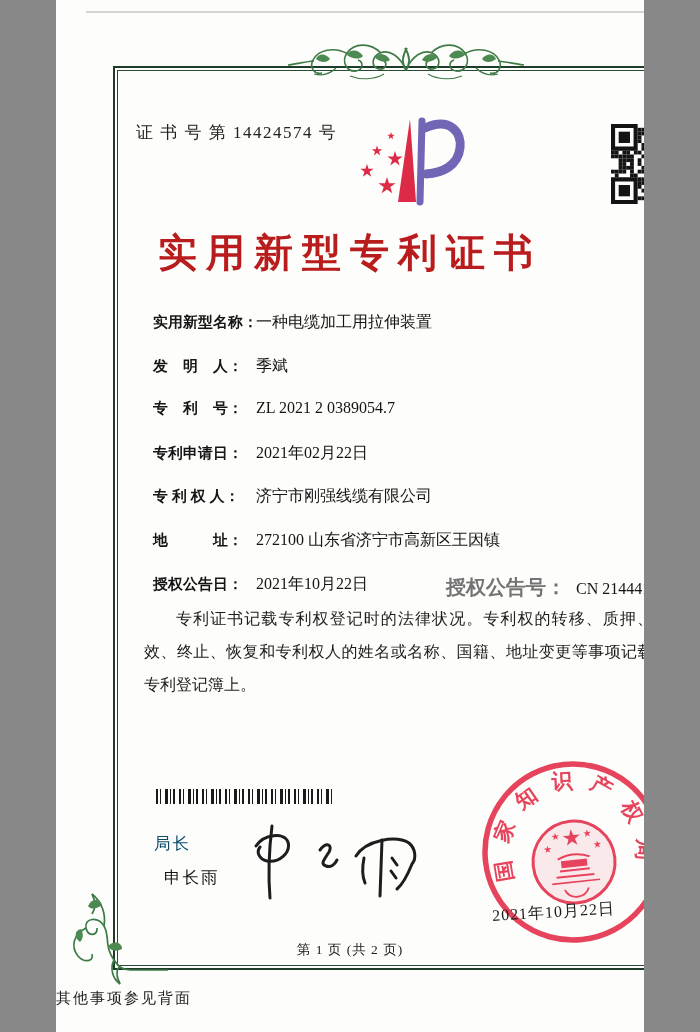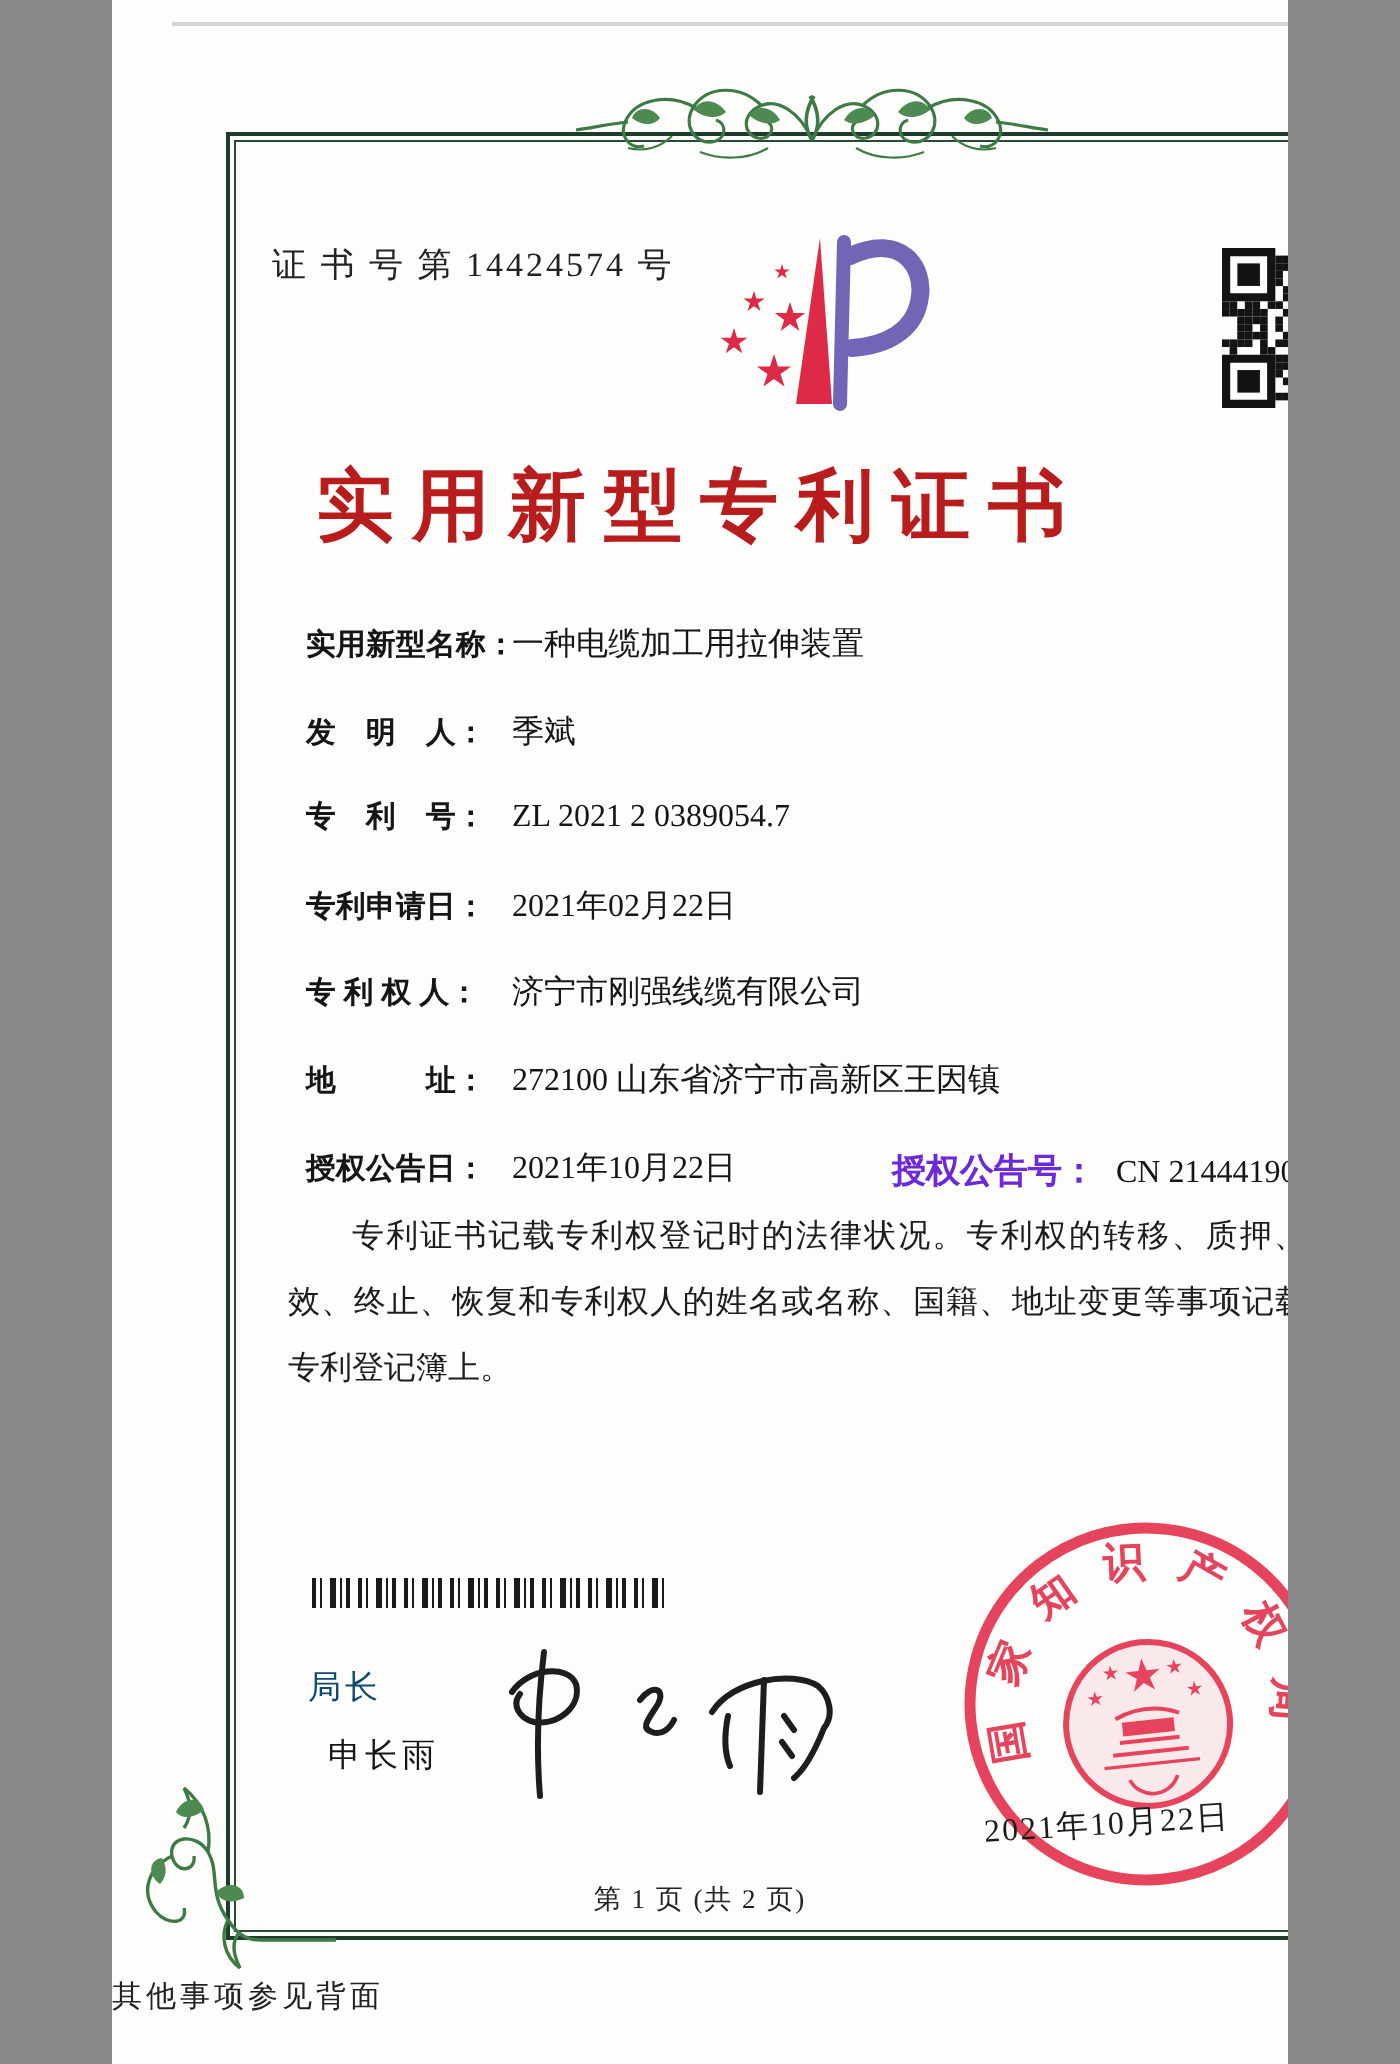--- a/index.html
+++ b/index.html
@@ -17,21 +17,21 @@
   .cert-no{position:absolute;left:80px;top:121px;font-size:17px;letter-spacing:1.5px;color:#222;}
   .logo-svg{position:absolute;left:298px;top:110px;width:118px;height:110px;}
   .qr-svg{position:absolute;left:555px;top:124px;width:80px;height:80px;}
   .title{position:absolute;left:0;right:0;top:226px;margin:0;text-align:center;
     font-size:39px;font-weight:700;letter-spacing:9px;color:#b91c1c;}
   .fields{position:absolute;left:97px;top:312px;right:70px;}
   .frow{position:relative;height:20px;margin-bottom:23.6px;font-size:16px;white-space:nowrap;}
   .flabel{display:inline-block;width:103px;font-size:14.8px;font-weight:600;letter-spacing:.2px;color:#151515;vertical-align:baseline;}
   .fvalue{font-size:16px;color:#151515;}
   .pair2{position:absolute;left:293px;top:0;}
-  .pair2 .flabel2{font-size:17px;font-weight:600;margin-right:10px;color:#6d28d9;}
+  .pair2 .flabel2{font-size:20px;font-weight:600;margin-right:10px;color:#737373;}
   .paras{position:absolute;left:88px;width:526px;top:602px;font-size:16px;line-height:33px;
     text-align:justify;color:#1c1c1c;}
   .paras p{margin:0;text-indent:2em;}
   .barcode{position:absolute;left:100px;top:789px;width:176px;height:15px;
     background:repeating-linear-gradient(90deg,
       #1a1a1a 0px,#1a1a1a 2px,transparent 2px,transparent 4px,
       #1a1a1a 4px,#1a1a1a 5px,transparent 5px,transparent 9px,
       #1a1a1a 9px,#1a1a1a 12px,transparent 12px,transparent 14px,
       #1a1a1a 14px,#1a1a1a 15px,transparent 15px,transparent 17px,
       #1a1a1a 17px,#1a1a1a 19px,transparent 19px,transparent 23px);}

